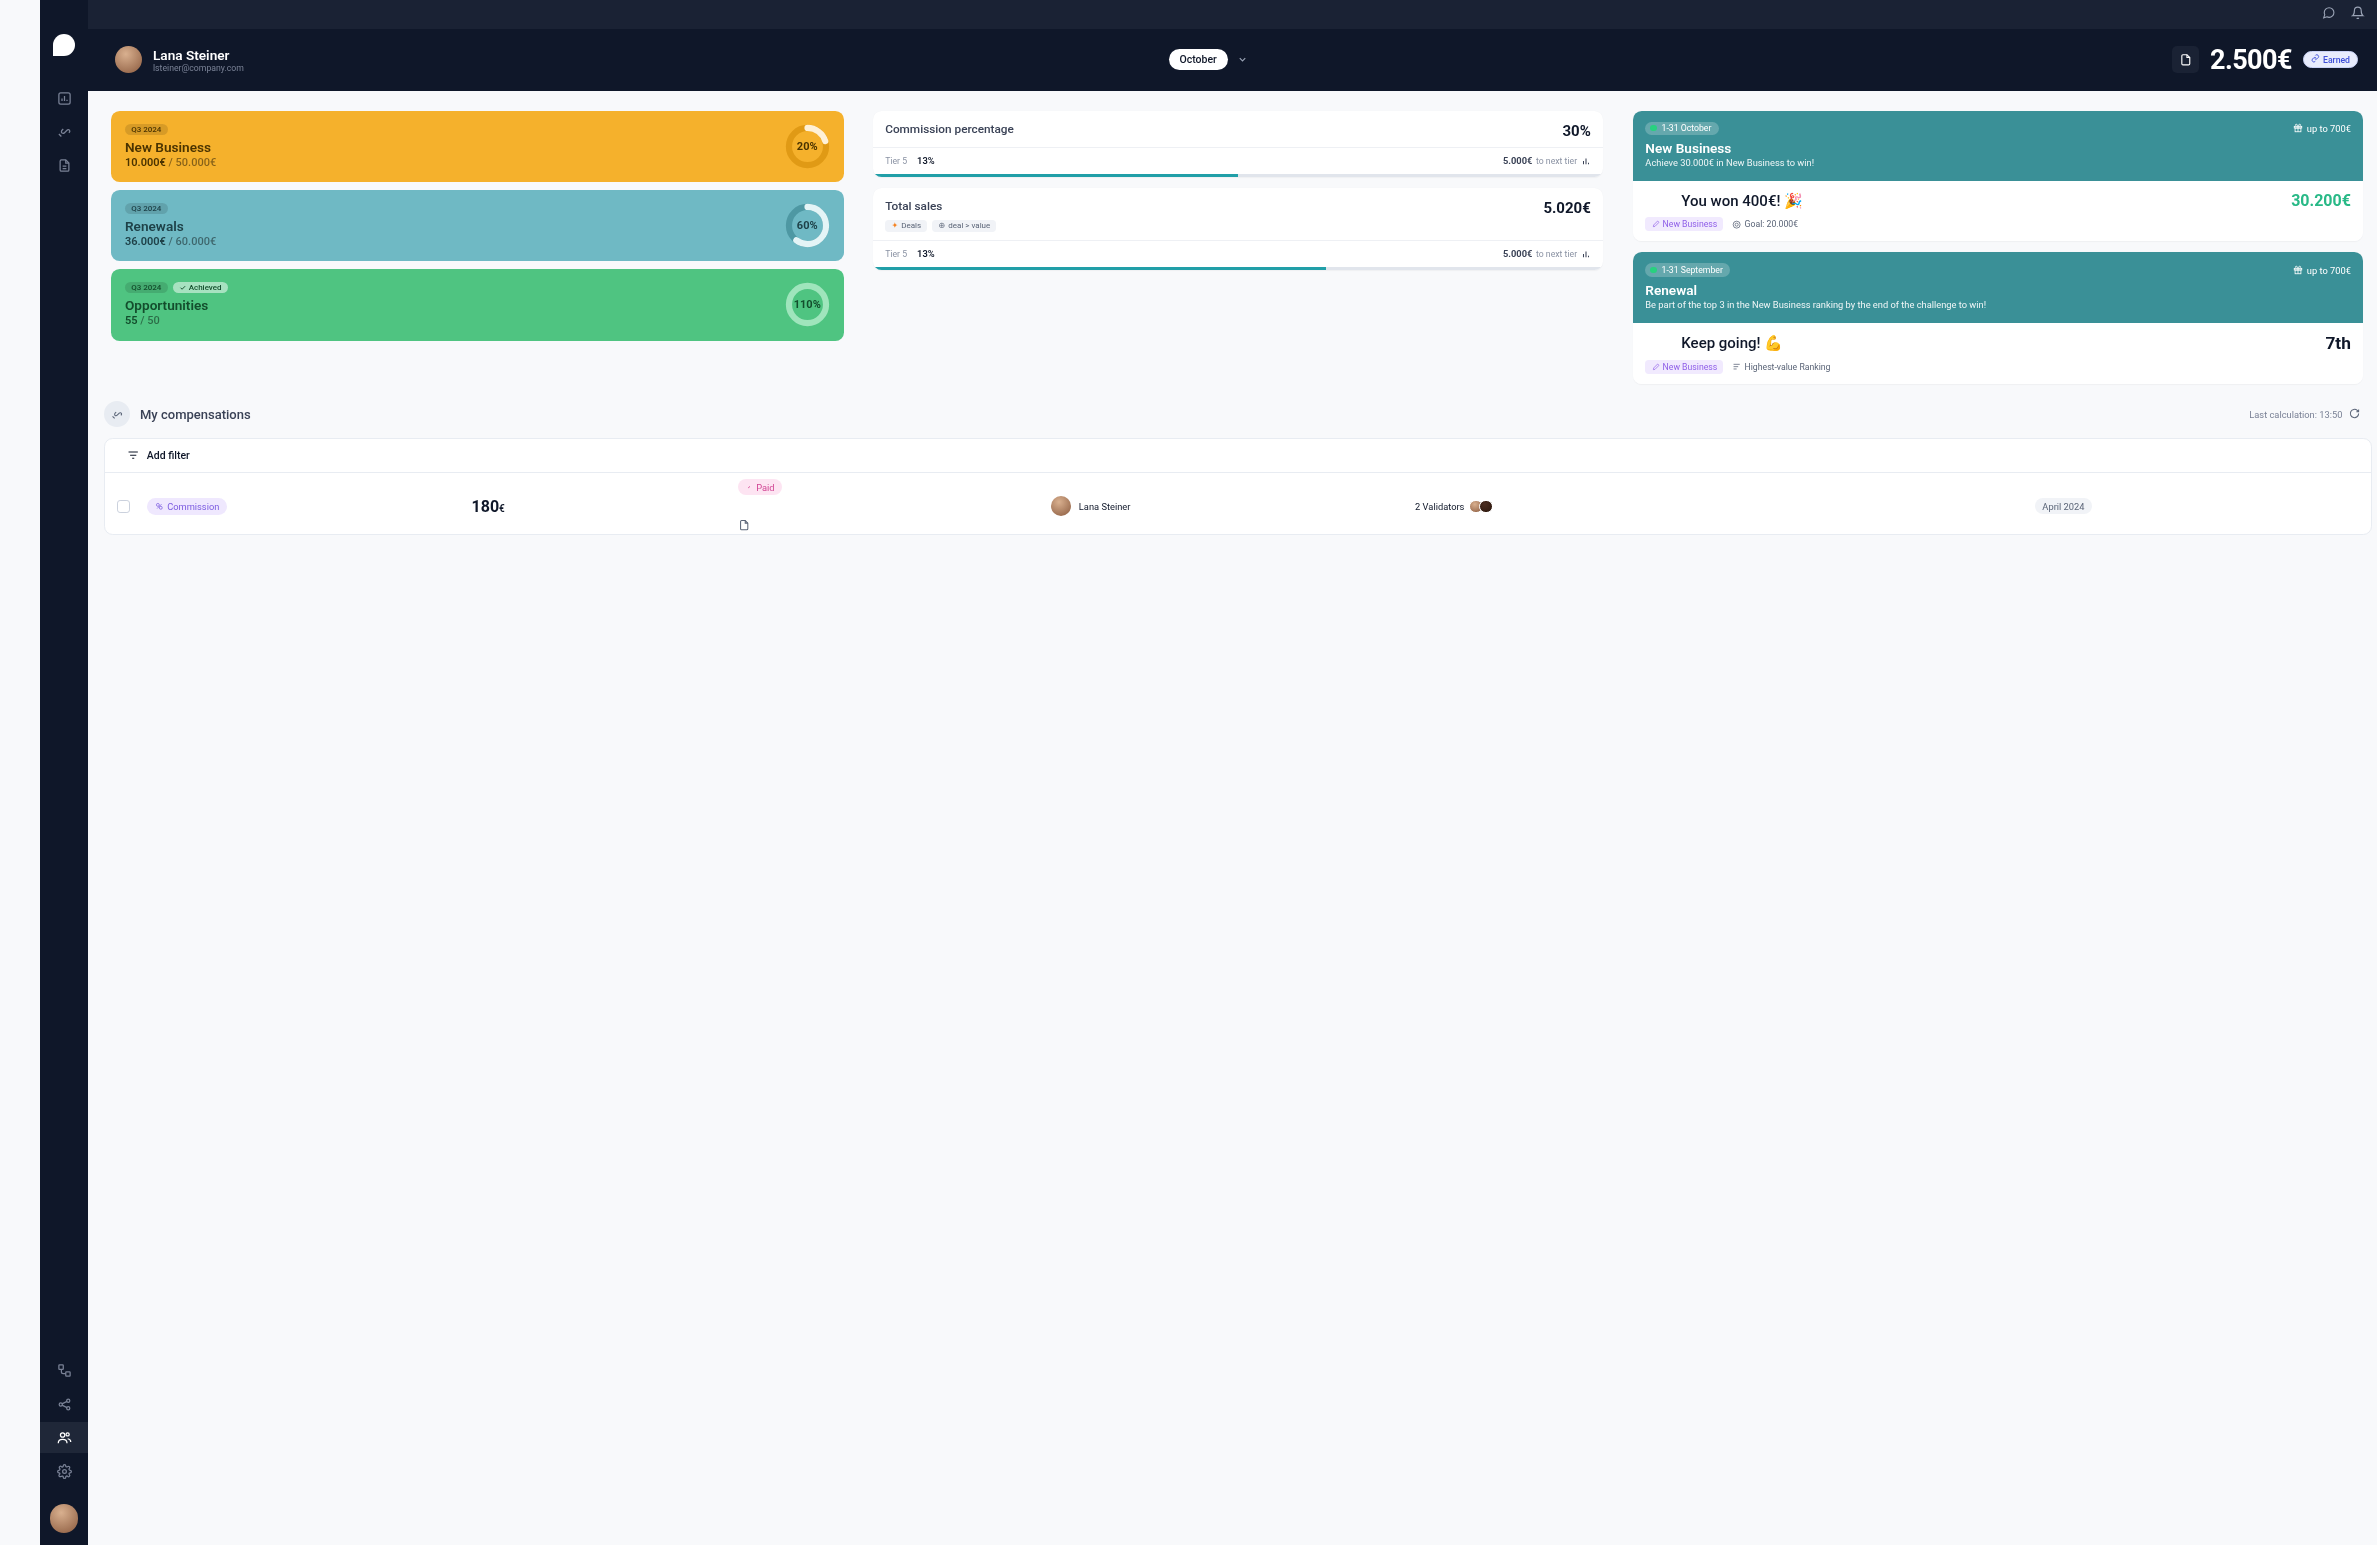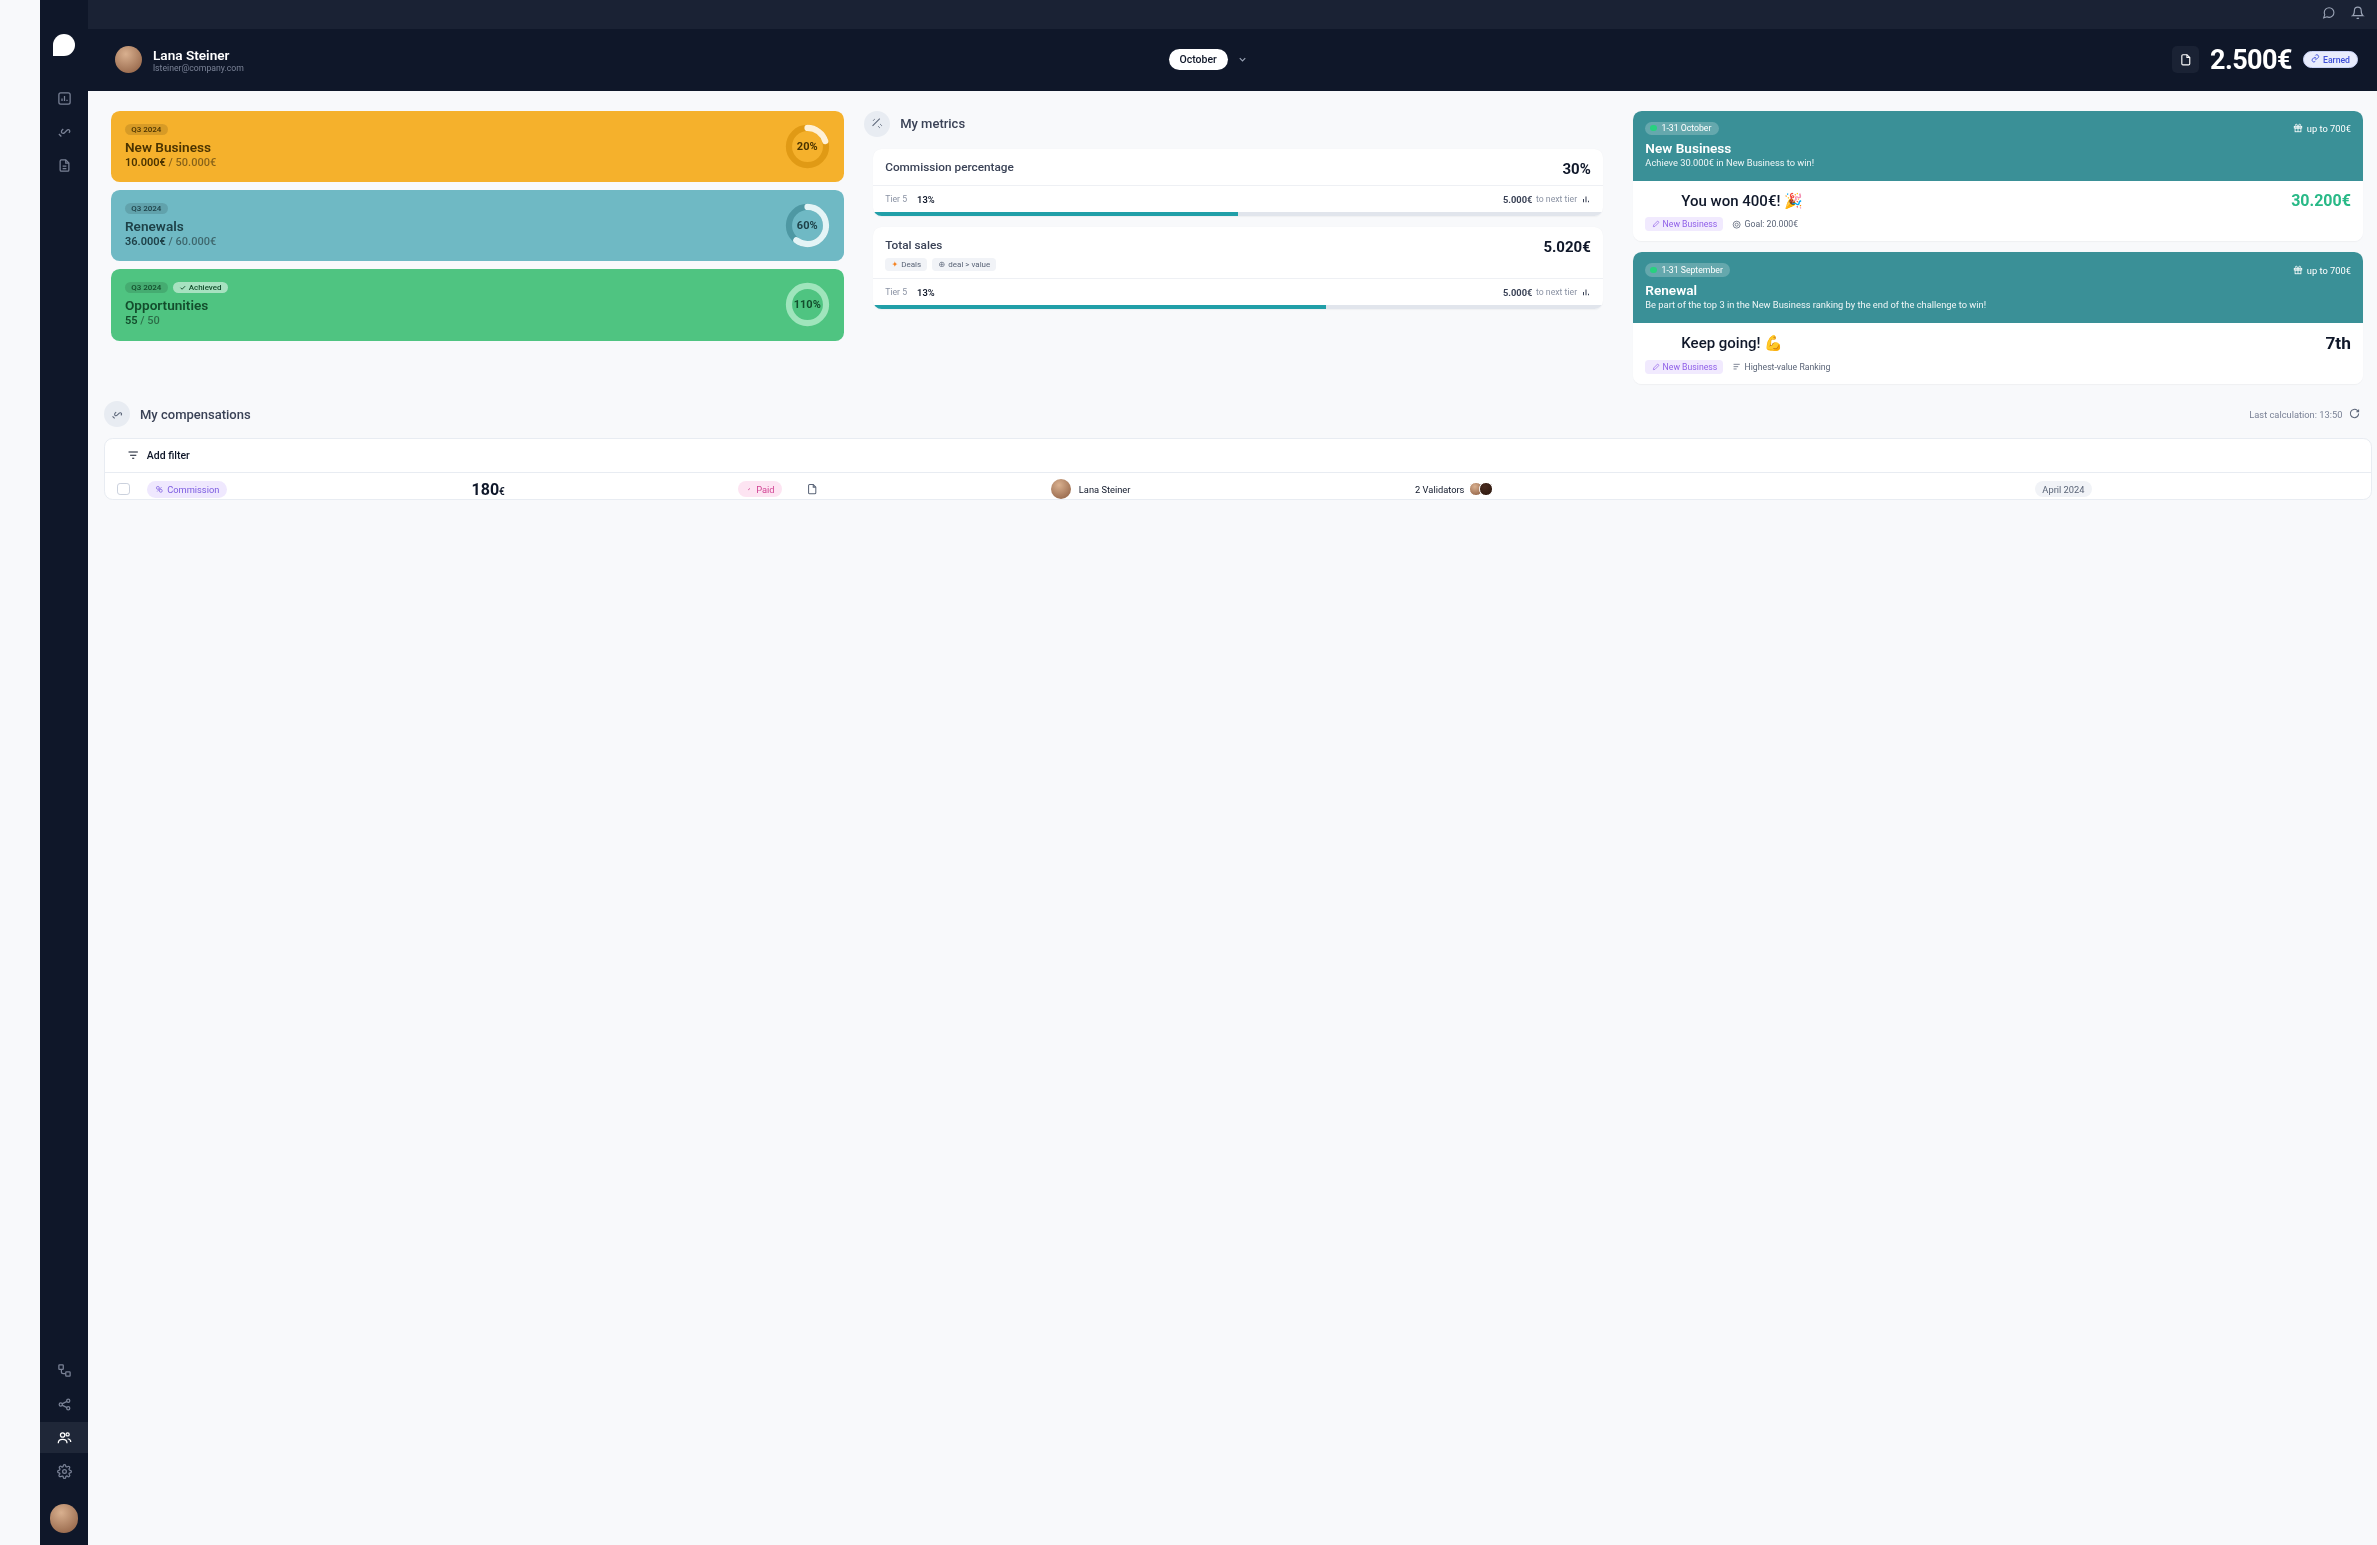--- a/index.html
+++ b/index.html
@@ -289,28 +289,20 @@
           <div class="ring">
             <svg width="47" height="47" viewBox="0 0 76 76">
                 <circle cx="38" cy="38" r="30" stroke="#9FE5BC" stroke-width="10" fill="none"></circle>
               </svg>
             <div class="pct">110%</div>
           </div>
         </div>
       </div>
 
       <div class="col">
-        <div class="section-head">
-          <div class="section-icon">
-            <svg viewBox="0 0 24 24">
-                <path d="M3 17L17 3M6 4l1 1M4 6l1 1M14 18l1 1M18 14l1 1M20 16l1 1M16 20l1 1"></path>
-              </svg>
-          </div>
-          <div class="section-title">My metrics</div>
-        </div>
 
         <div class="metric-card">
           <div class="metric-header">
             <div class="metric-name">Commission percentage</div>
             <div class="metric-value">30%</div>
           </div>
           <div class="metric-tier">
             <span class="tier-label">Tier 5</span>
             <span class="tier-pct">13%</span>
             <span class="tier-next">
@@ -487,21 +479,21 @@
                   <circle cx="8" cy="8" r="4"></circle>
                   <circle cx="16" cy="16" r="4"></circle>
                   <path d="M6 18L18 6"></path>
                 </svg>
               <span>Commission</span>
             </span>
           </div>
           <div class="comp-value">
             <span>180</span><span class="cur">€</span>
           </div>
-          <div style="display:flex; align-items:flex-end; gap:24px;">
+          <div style="display:flex; align-items:flex-start; gap:24px;flex-direction:column;">
             <span class="paid-pill">
               <svg width="8" height="8" viewBox="0 0 24 24" fill="none" stroke="#D14494" stroke-width="2.5">
                   <path d="M9 12l2 2 4-4"></path>
                 </svg>
               <span>Paid</span>
             </span>
             <span class="note-btn">
               <svg viewBox="0 0 24 24">
                   <path d="M14 3H7a2 2 0 0 0-2 2v14a2 2 0 0 0 2 2h10a2 2 0 0 0 2-2V8z"></path>
                   <path d="M14 3v5h5"></path>

